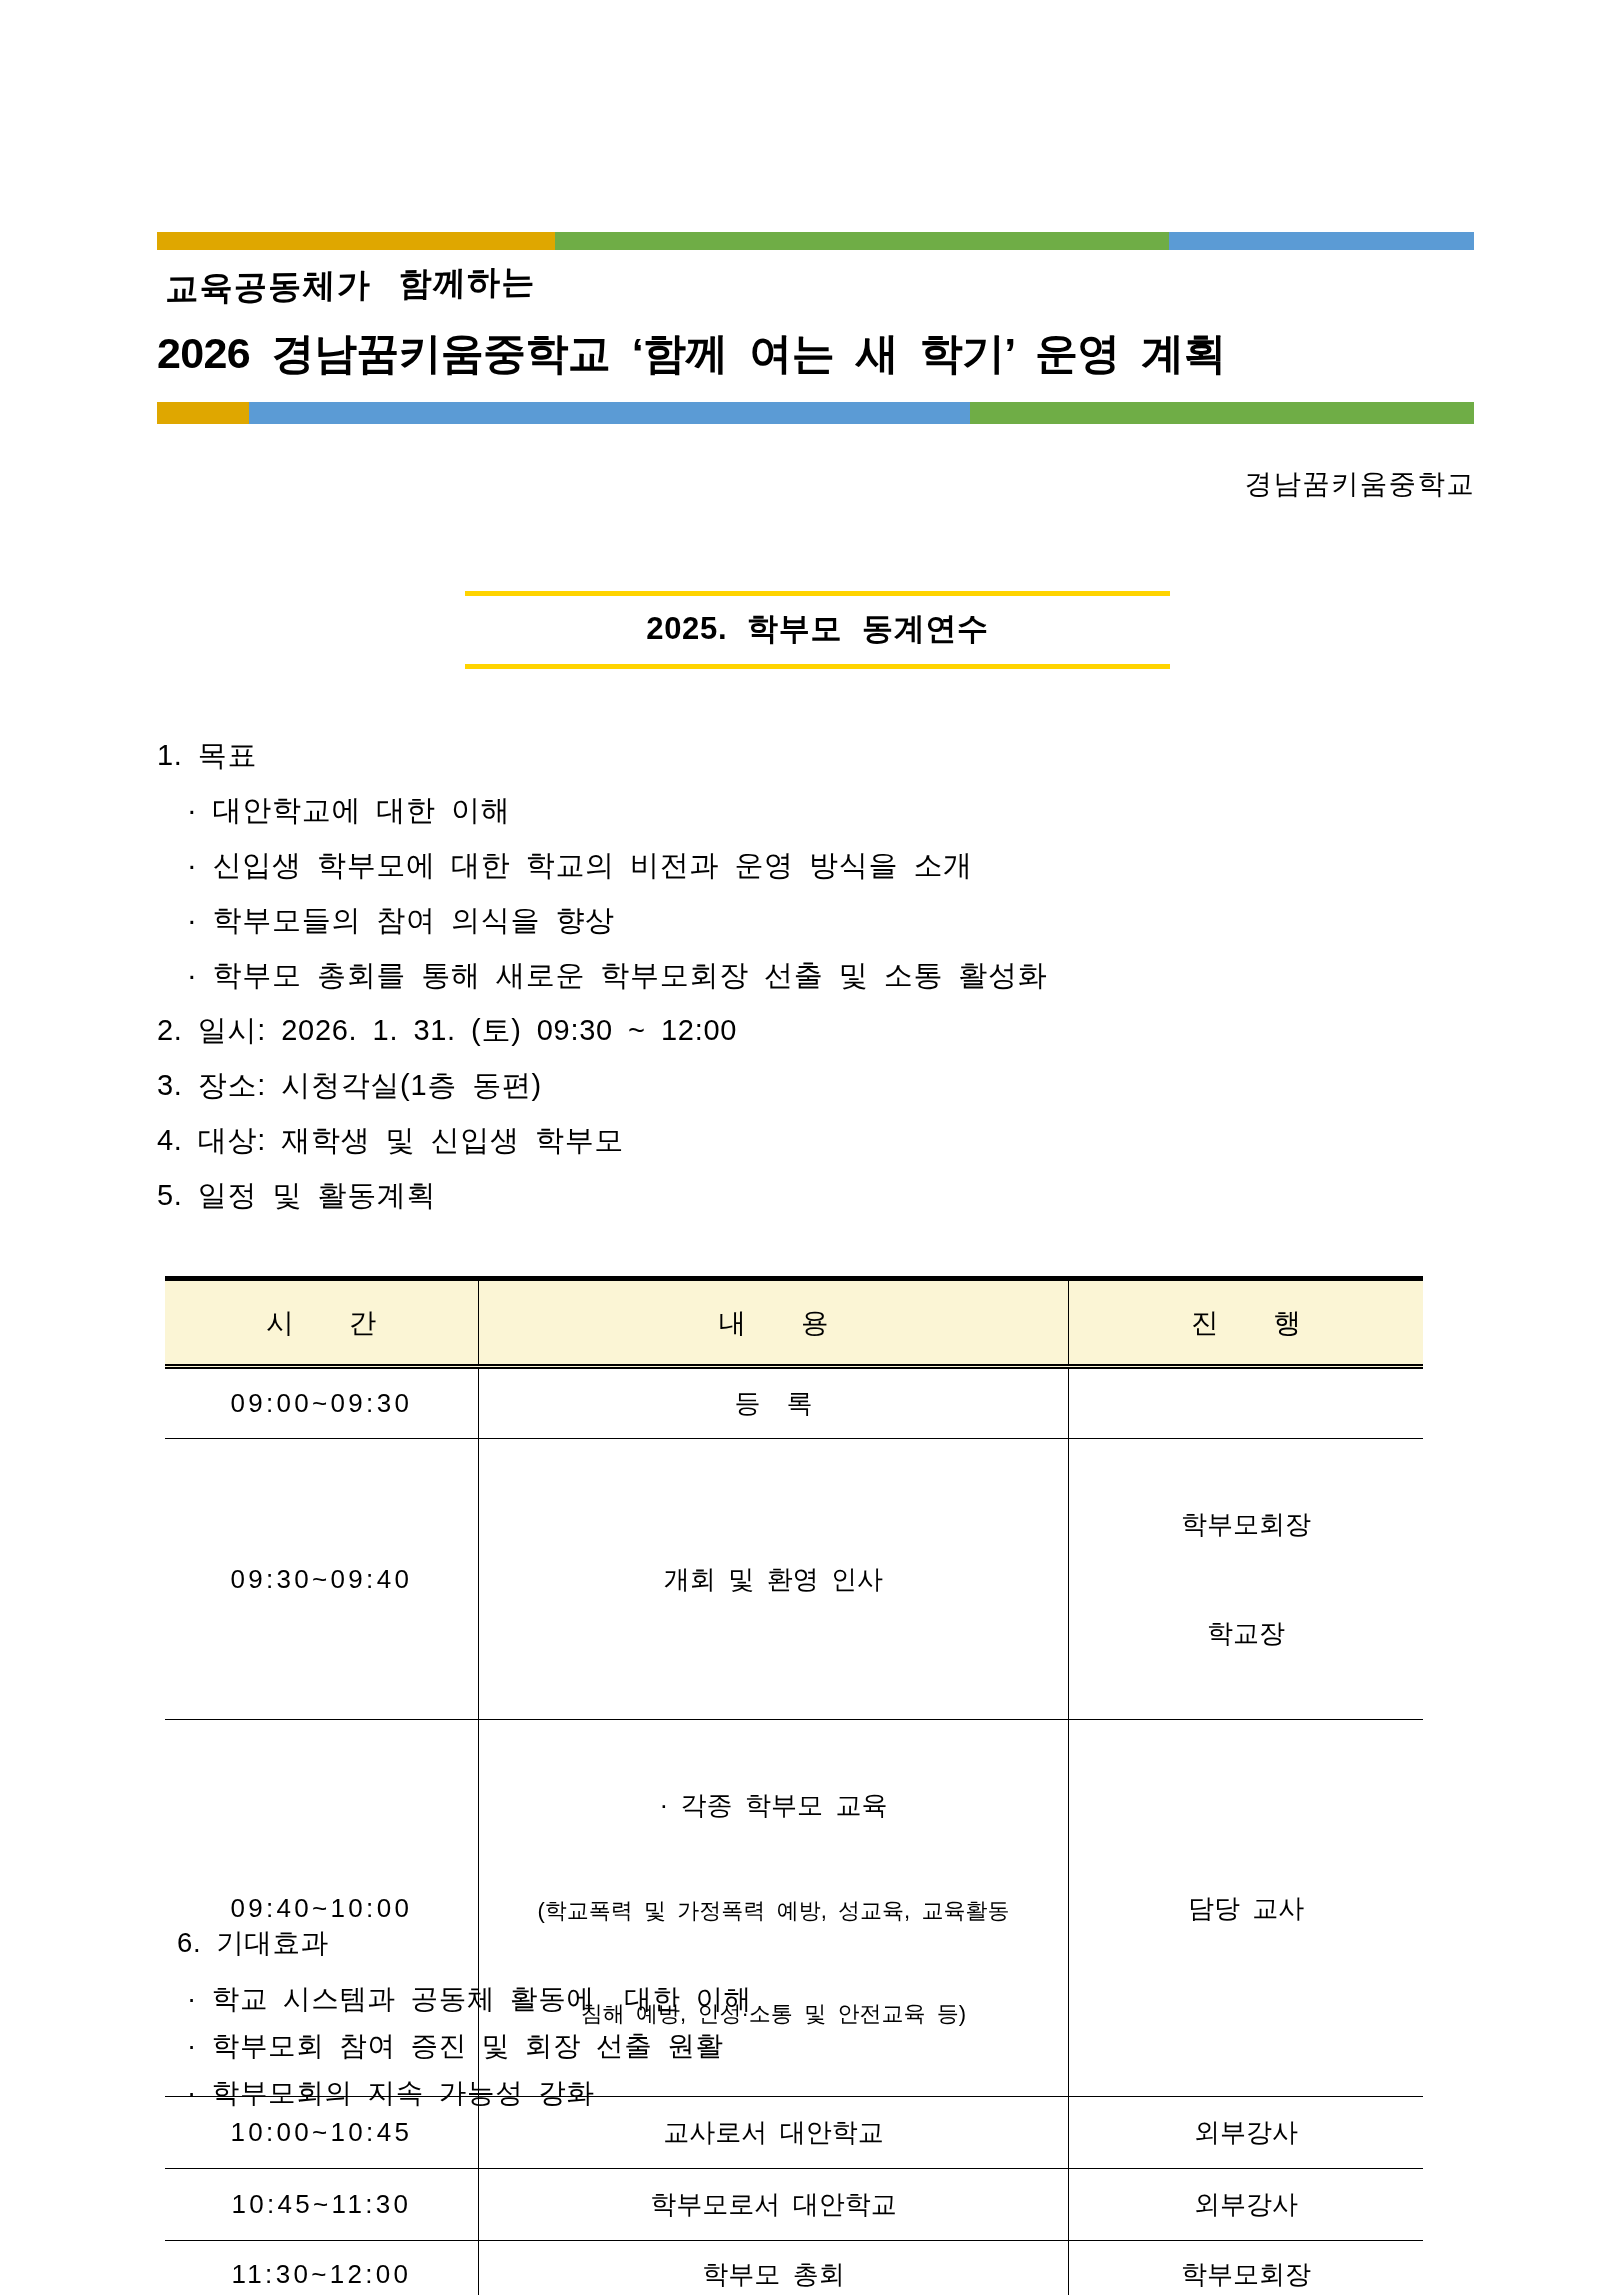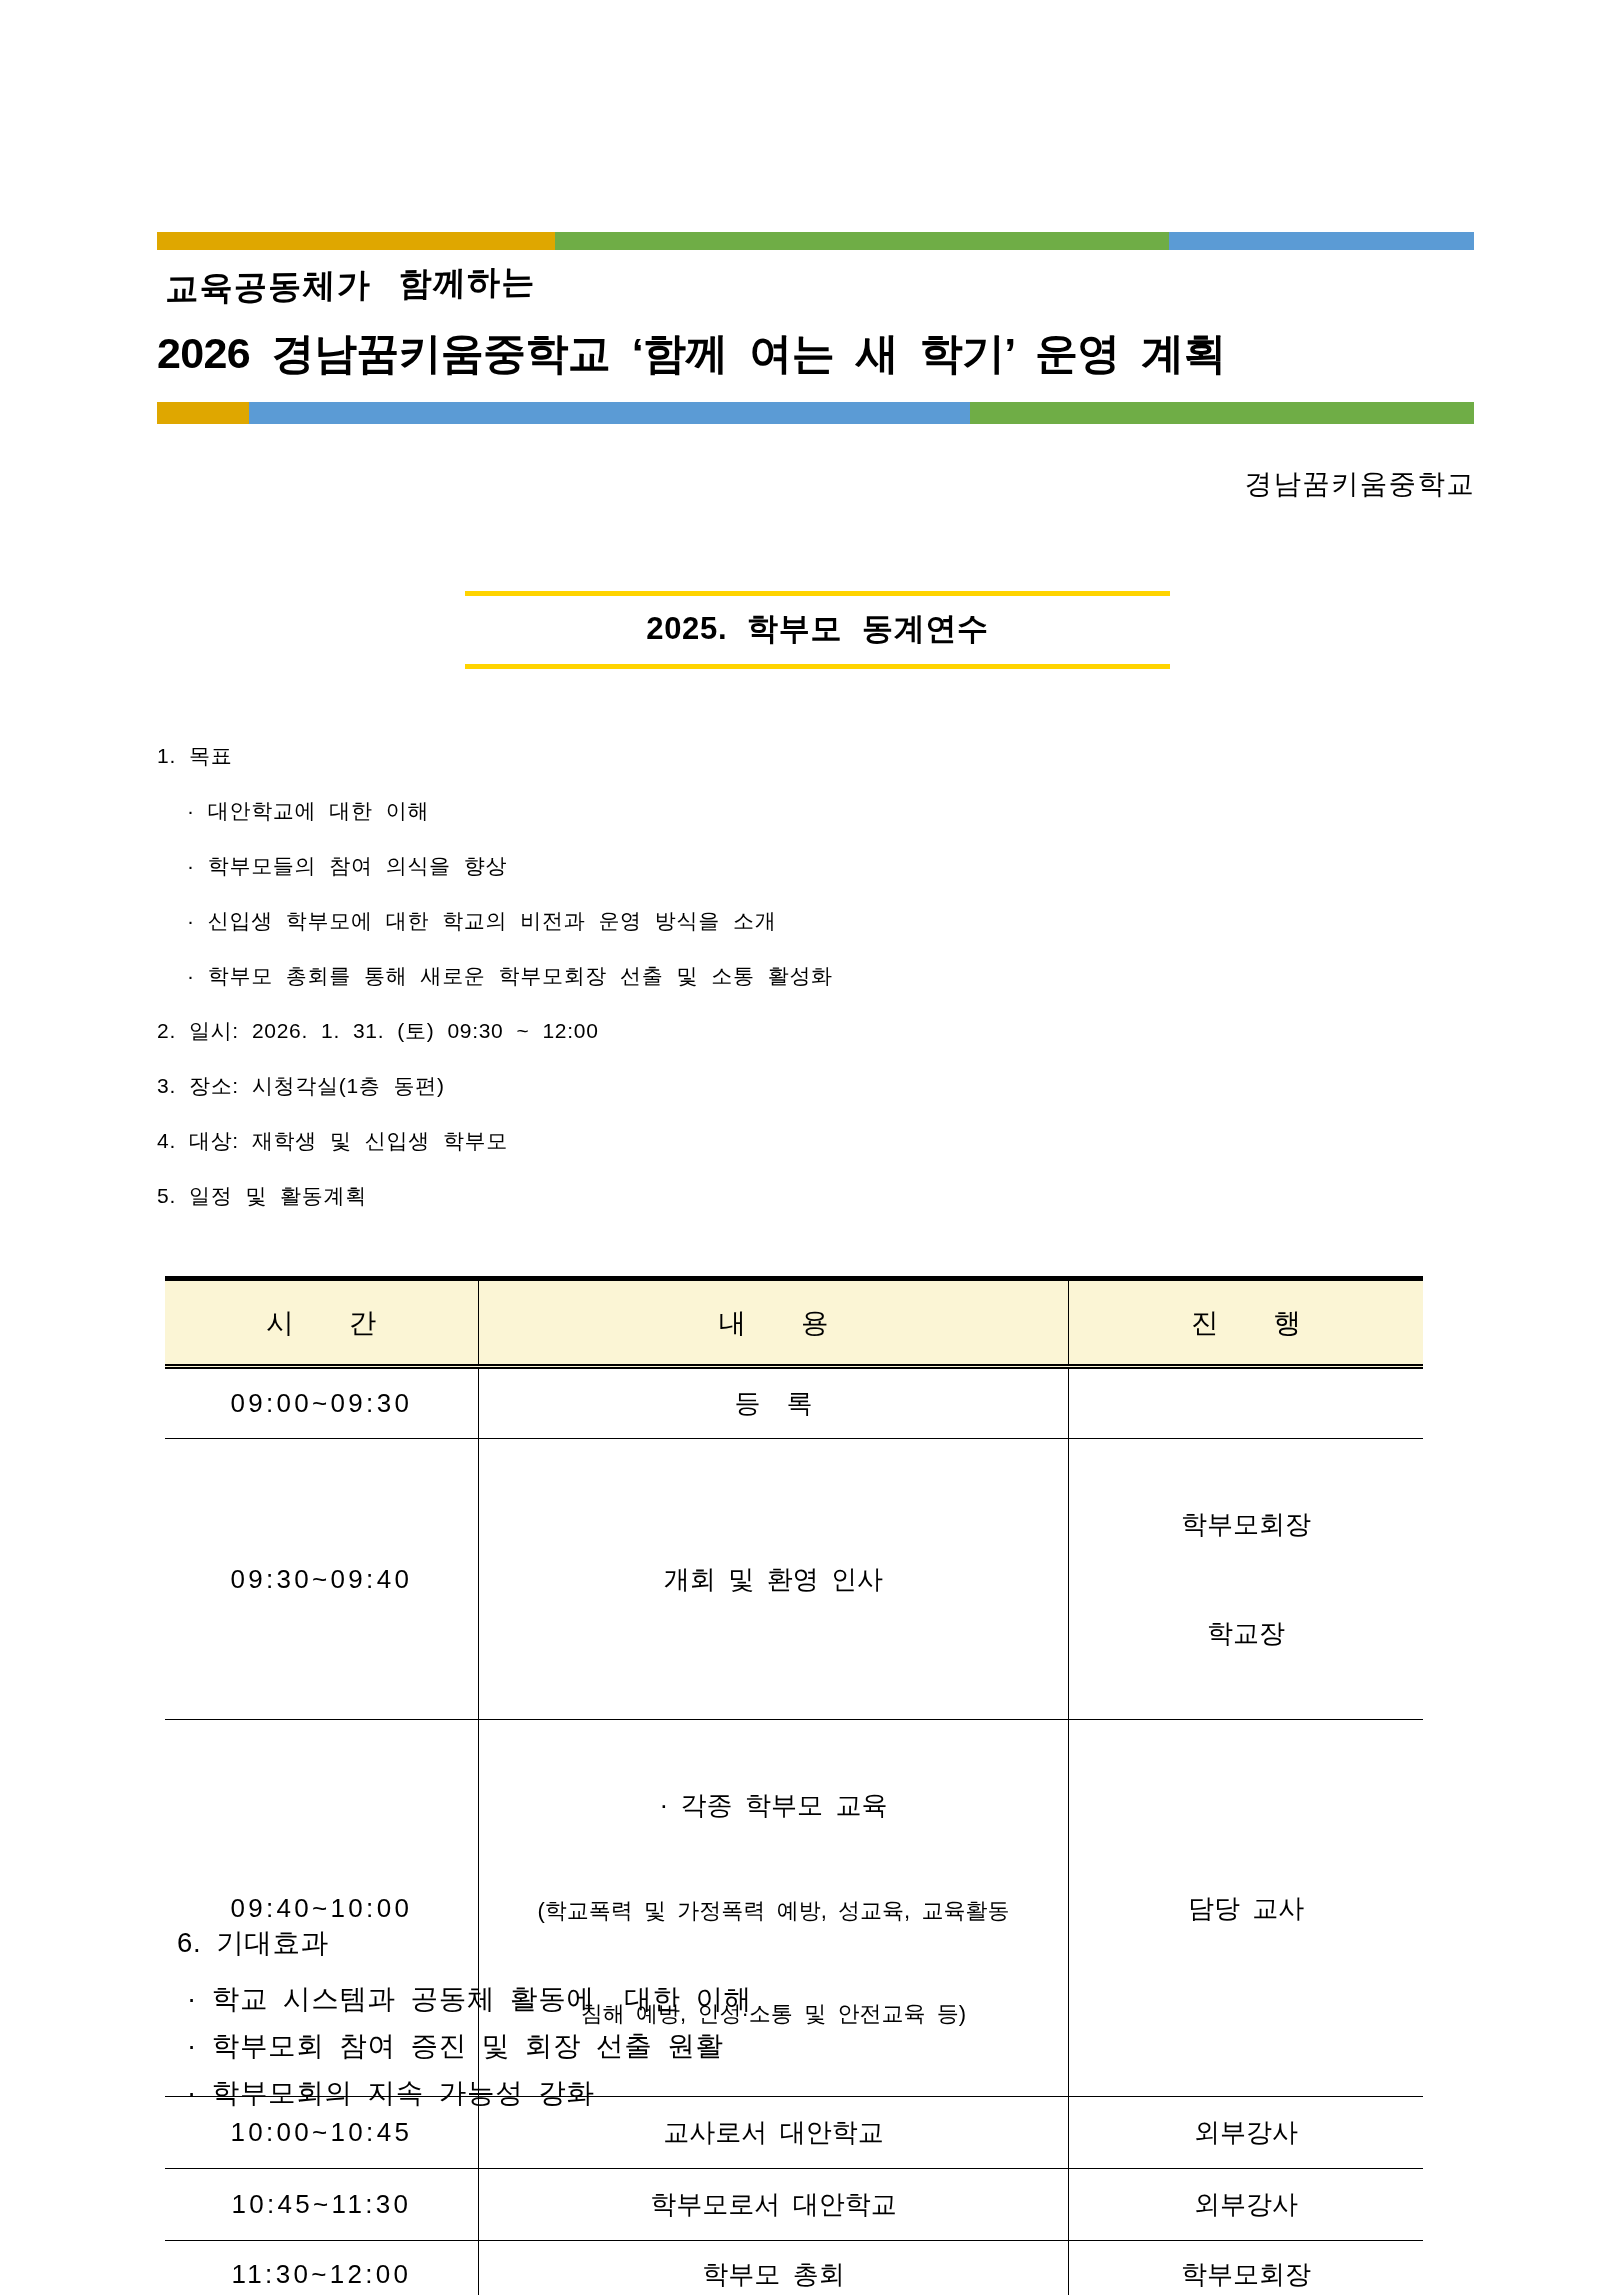--- a/index.html
+++ b/index.html
@@ -50,21 +50,21 @@
     border-bottom:5.9px solid #FFD400;
     padding:11.8px 0 14.4px 0;
     text-align:center;
   }
   .subtitle-box .t {
     font-size:31px; font-weight:700; word-spacing:10.5px; letter-spacing:0.7px;
   }
   
   .body-list { position:absolute; left:157px; top:728px; width:1315px; }
   .body-line {
-    font-size:21px; line-height:55px; height:55px;
+    font-size:29px; line-height:55px; height:55px;
     letter-spacing:0.7px; word-spacing:6.5px;
     white-space:pre-wrap;
   }
   .indent { padding-left:30px; }
   
   table.sched {
     position:absolute; left:165px; top:1276px; width:1258px;
     border-collapse:collapse; table-layout:fixed;
     border-top:5.9px solid #000;
     border-bottom:6.5px solid #000;
@@ -126,22 +126,22 @@
 
   <div class="school-name">경남꿈키움중학교</div>
 
   <div class="subtitle-box">
     <div class="t">2025. 학부모 동계연수</div>
   </div>
 
   <div class="body-list">
     <div class="body-line">1. 목표</div>
     <div class="body-line indent">· 대안학교에 대한 이해</div>
+    <div class="body-line indent">· 신입생 학부모에 대한 학교의 비전과 운영 방식을 소개</div>
     <div class="body-line indent">· 학부모들의 참여 의식을 향상</div>
-    <div class="body-line indent">· 신입생 학부모에 대한 학교의 비전과 운영 방식을 소개</div>
     <div class="body-line indent">· 학부모 총회를 통해 새로운 학부모회장 선출 및 소통 활성화</div>
     <div class="body-line">2. 일시: 2026. 1. 31. (토) 09:30 ~ 12:00</div>
     <div class="body-line">3. 장소: 시청각실(1층 동편)</div>
     <div class="body-line">4. 대상: 재학생 및 신입생 학부모</div>
     <div class="body-line">5. 일정 및 활동계획</div>
   </div>
 
   <table class="sched">
     <colgroup>
       <col style="width:313px">

